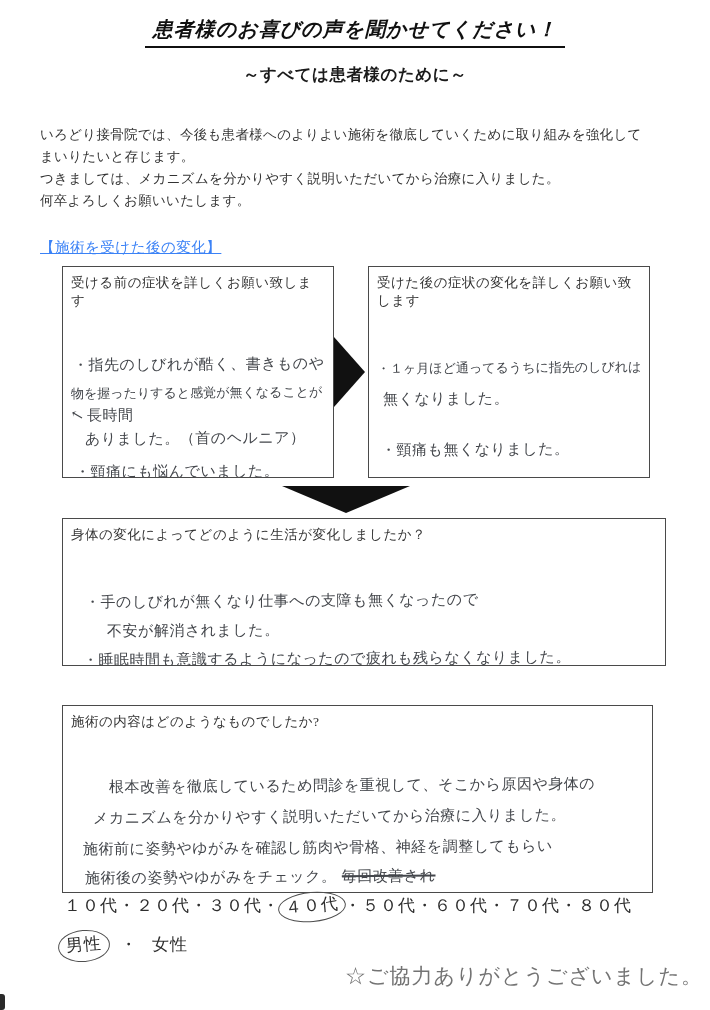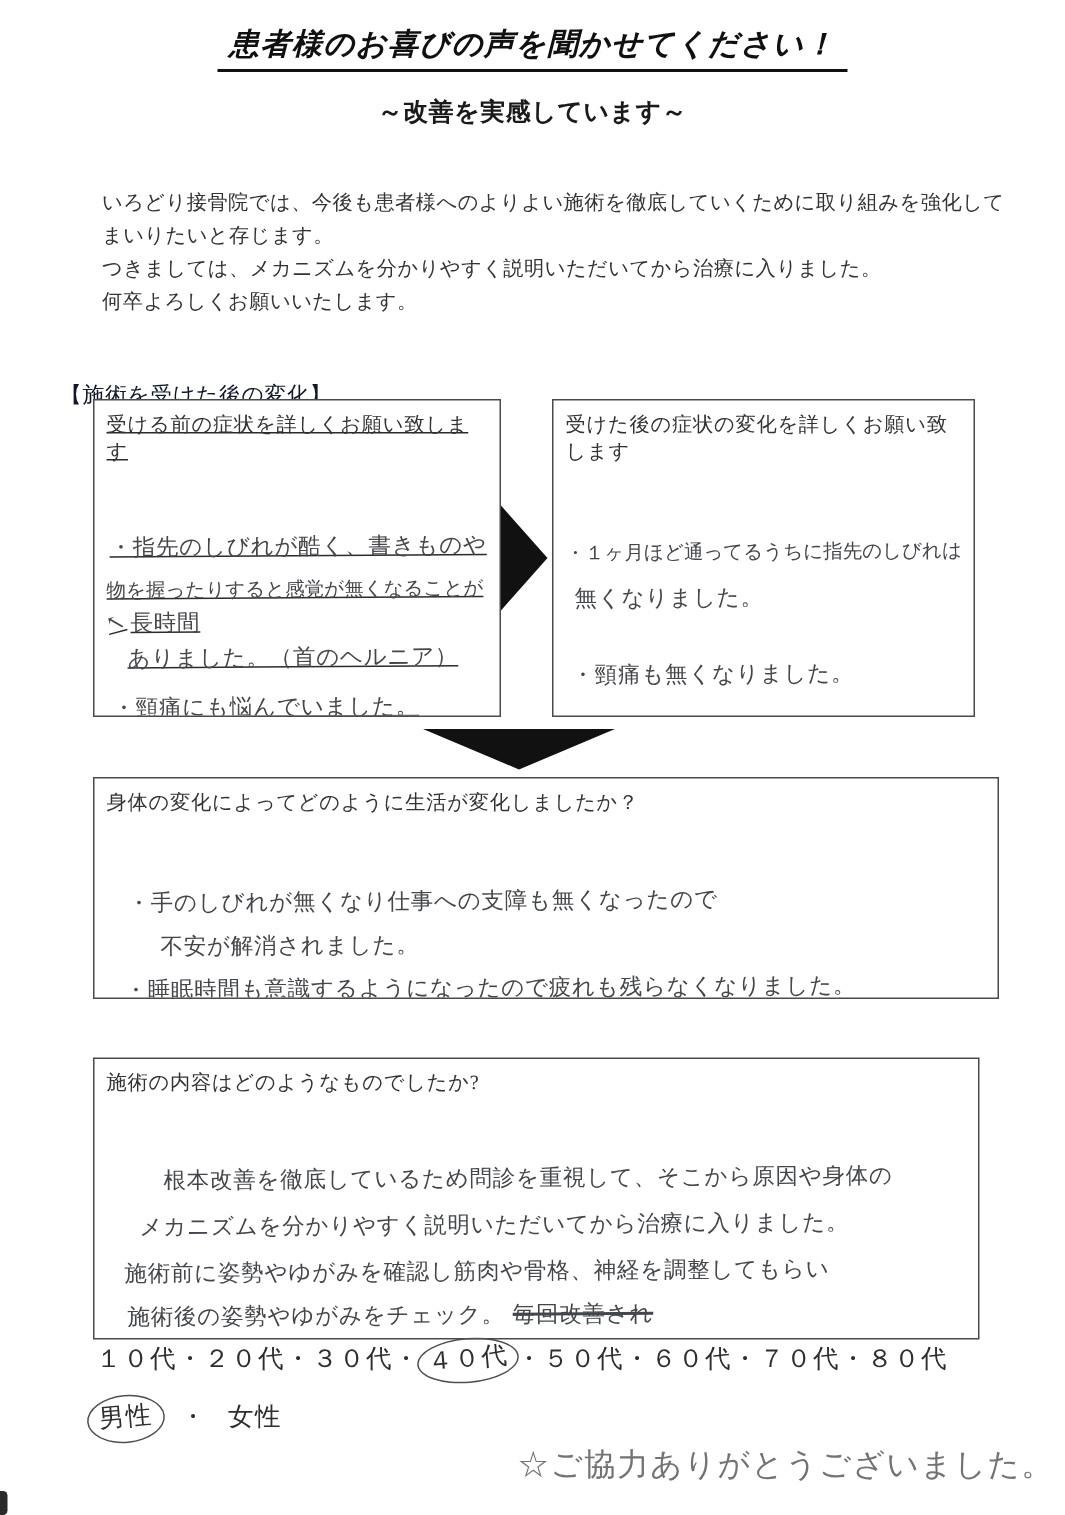--- a/index.html
+++ b/index.html
@@ -25,39 +25,39 @@
     border-bottom:2.5px solid #101010;
     padding:0 8px 3px 8px;
   }
   .subtitle{
     position:absolute;top:64px;left:0;width:710px;text-align:center;
     font-family:"Liberation Sans","DejaVu Sans",sans-serif;
     font-weight:bold;font-size:16.5px;color:#1a1a1a;letter-spacing:0.5px;
   }
   .intro{
     position:absolute;top:124px;left:40px;width:625px;
-    font-size:13.5px;line-height:22px;color:#333;letter-spacing:0.3px;margin-left:28px;
+    font-size:13.5px;line-height:22px;color:#333;letter-spacing:0.3px;
   }
   .section-label{
-    position:absolute;top:254px;left:40px;
-    font-size:14.5px;color:#0f172a;letter-spacing:0.5px;
+    position:absolute;top:238px;left:40px;
+    font-size:14.5px;color:#3b82f6;letter-spacing:0.5px;text-decoration:underline;
   }
   
   .fbox{
     position:absolute;
     border:1.2px solid #4a4a4a;
     background:#fff;
     box-sizing:border-box;
     overflow:hidden;
   }
   .fbox .bheader{
     font-size:13.5px;color:#333;letter-spacing:0.5px;
     padding:7px 8px 2px 8px;
   }
-  .box-before{left:62px;top:266px;width:272px;height:212px;text-decoration:underline;}
+  .box-before{left:62px;top:266px;width:272px;height:212px;}
   .box-after{left:368px;top:266px;width:282px;height:212px;}
   .box-life{left:62px;top:518px;width:604px;height:148px;}
   .box-treatment{left:62px;top:705px;width:591px;height:188px;}
   
   .arrow-right{
     position:absolute;left:334px;top:337px;
     width:0;height:0;
     border-top:35px solid transparent;
     border-bottom:35px solid transparent;
     border-left:31px solid #111;
@@ -115,21 +115,21 @@
   }
 </style>
 </head>
 <body>
 
 <div class="page">
 
   <div class="title">
     <span>患者様のお喜びの声を聞かせてください！</span>
   </div>
-  <div class="subtitle">～改善を実感しています～</div>
+  <div class="subtitle">～すべては患者様のために～</div>
 
   <div class="intro">
     <div>いろどり接骨院では、今後も患者様へのよりよい施術を徹底していくために取り組みを強化して</div>
     <div>まいりたいと存じます。</div>
     <div>つきましては、メカニズムを分かりやすく説明いただいてから治療に入りました。</div>
     <div>何卒よろしくお願いいたします。</div>
   </div>
 
   <div class="section-label">【施術を受けた後の変化】</div>
 

